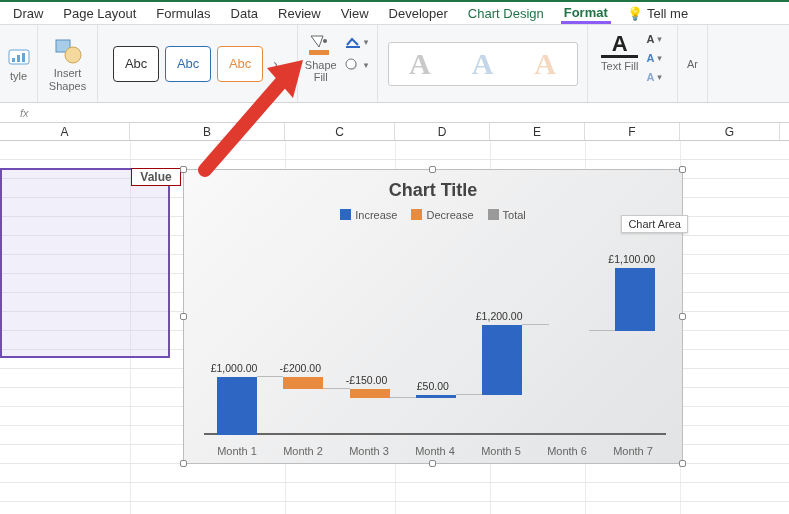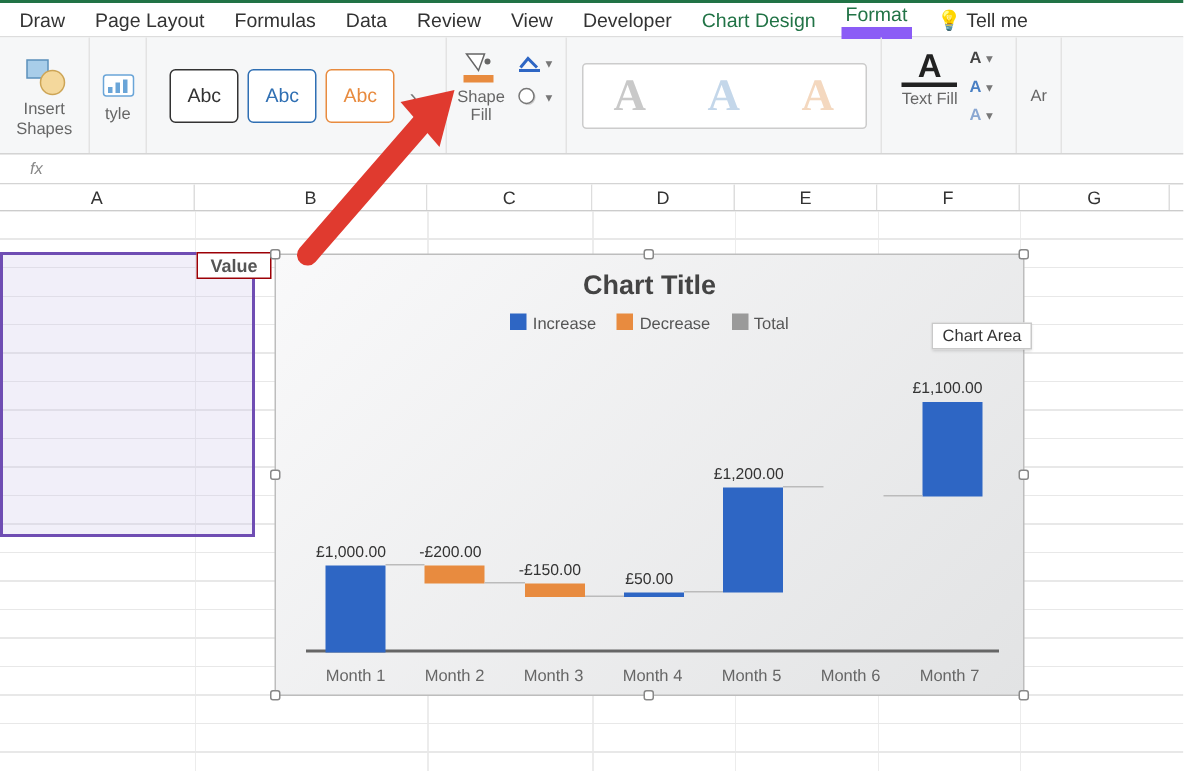--- a/index.html
+++ b/index.html
@@ -20,21 +20,21 @@
     align-items: center;
     gap: 14px;
     padding: 0 10px;
     border-bottom: 1px solid #ddd;
     border-top: 2px solid #217346;
     font-size: 13px;
     white-space: nowrap;
   }
   .tab { color: #333; padding: 2px 3px; cursor: pointer; }
   .tab.chart-design { color: #217346; }
-  .tab.format { color: #217346; padding-bottom: 1px; border-bottom: 8px solid #8b5cf6; font-weight: 400; }
+  .tab.format { color: #217346; padding-bottom: 1px; border-bottom: 3px solid #8b5cf6; font-weight: 700; }
   .lightbulb { color: #888; display:inline-block; margin-right:3px;}
   
   .ribbon {
     height: 78px;
     background: #f6f7f8;
     border-bottom: 1px solid #d4d4d4;
     display: flex;
     align-items: stretch;
   }
   .rgroup {
@@ -220,41 +220,41 @@
   <span class="tab">Data</span>
   <span class="tab">Review</span>
   <span class="tab">View</span>
   <span class="tab">Developer</span>
   <span class="tab chart-design">Chart Design</span>
   <span class="tab format">Format</span>
   <span class="tab"><span class="lightbulb">💡</span><span>Tell me</span></span>
 </div>
 
 <div class="ribbon">
-  <div class="rgroup" style="width:60px;">
-    <div class="insert-shapes-ico">
-      <svg viewBox="0 0 30 30">
-          <rect x="3" y="5" width="14" height="12" fill="#a8cde9" stroke="#5b90bb"></rect>
-          <circle cx="20" cy="20" r="8" fill="#f4d89c" stroke="#cda556"></circle>
-        </svg>
-    </div>
-    <div class="glabel" style="white-space:pre;">Insert
-Shapes</div>
-  </div>
-
   <div class="rgroup" style="width:38px;">
     <div style="width:24px;height:24px;">
       <svg viewBox="0 0 24 24">
           <rect x="2" y="6" width="20" height="14" rx="2" fill="#fff" stroke="#6aa5d8"></rect>
           <rect x="5" y="14" width="3" height="4" fill="#6aa5d8"></rect>
           <rect x="10" y="11" width="3" height="7" fill="#6aa5d8"></rect>
           <rect x="15" y="9" width="3" height="9" fill="#6aa5d8"></rect>
         </svg>
     </div>
     <div class="glabel">tyle</div>
+  </div>
+
+  <div class="rgroup" style="width:60px;">
+    <div class="insert-shapes-ico">
+      <svg viewBox="0 0 30 30">
+          <rect x="3" y="5" width="14" height="12" fill="#a8cde9" stroke="#5b90bb"></rect>
+          <circle cx="20" cy="20" r="8" fill="#f4d89c" stroke="#cda556"></circle>
+        </svg>
+    </div>
+    <div class="glabel" style="white-space:pre;">Insert
+Shapes</div>
   </div>
 
   <div class="rgroup" style="width:200px;">
     <div class="style-picker">
       <div class="shape-style s1">Abc</div>
       <div class="shape-style s2">Abc</div>
       <div class="shape-style s3">Abc</div>
       <span class="chev-right">›</span>
     </div>
   </div>

